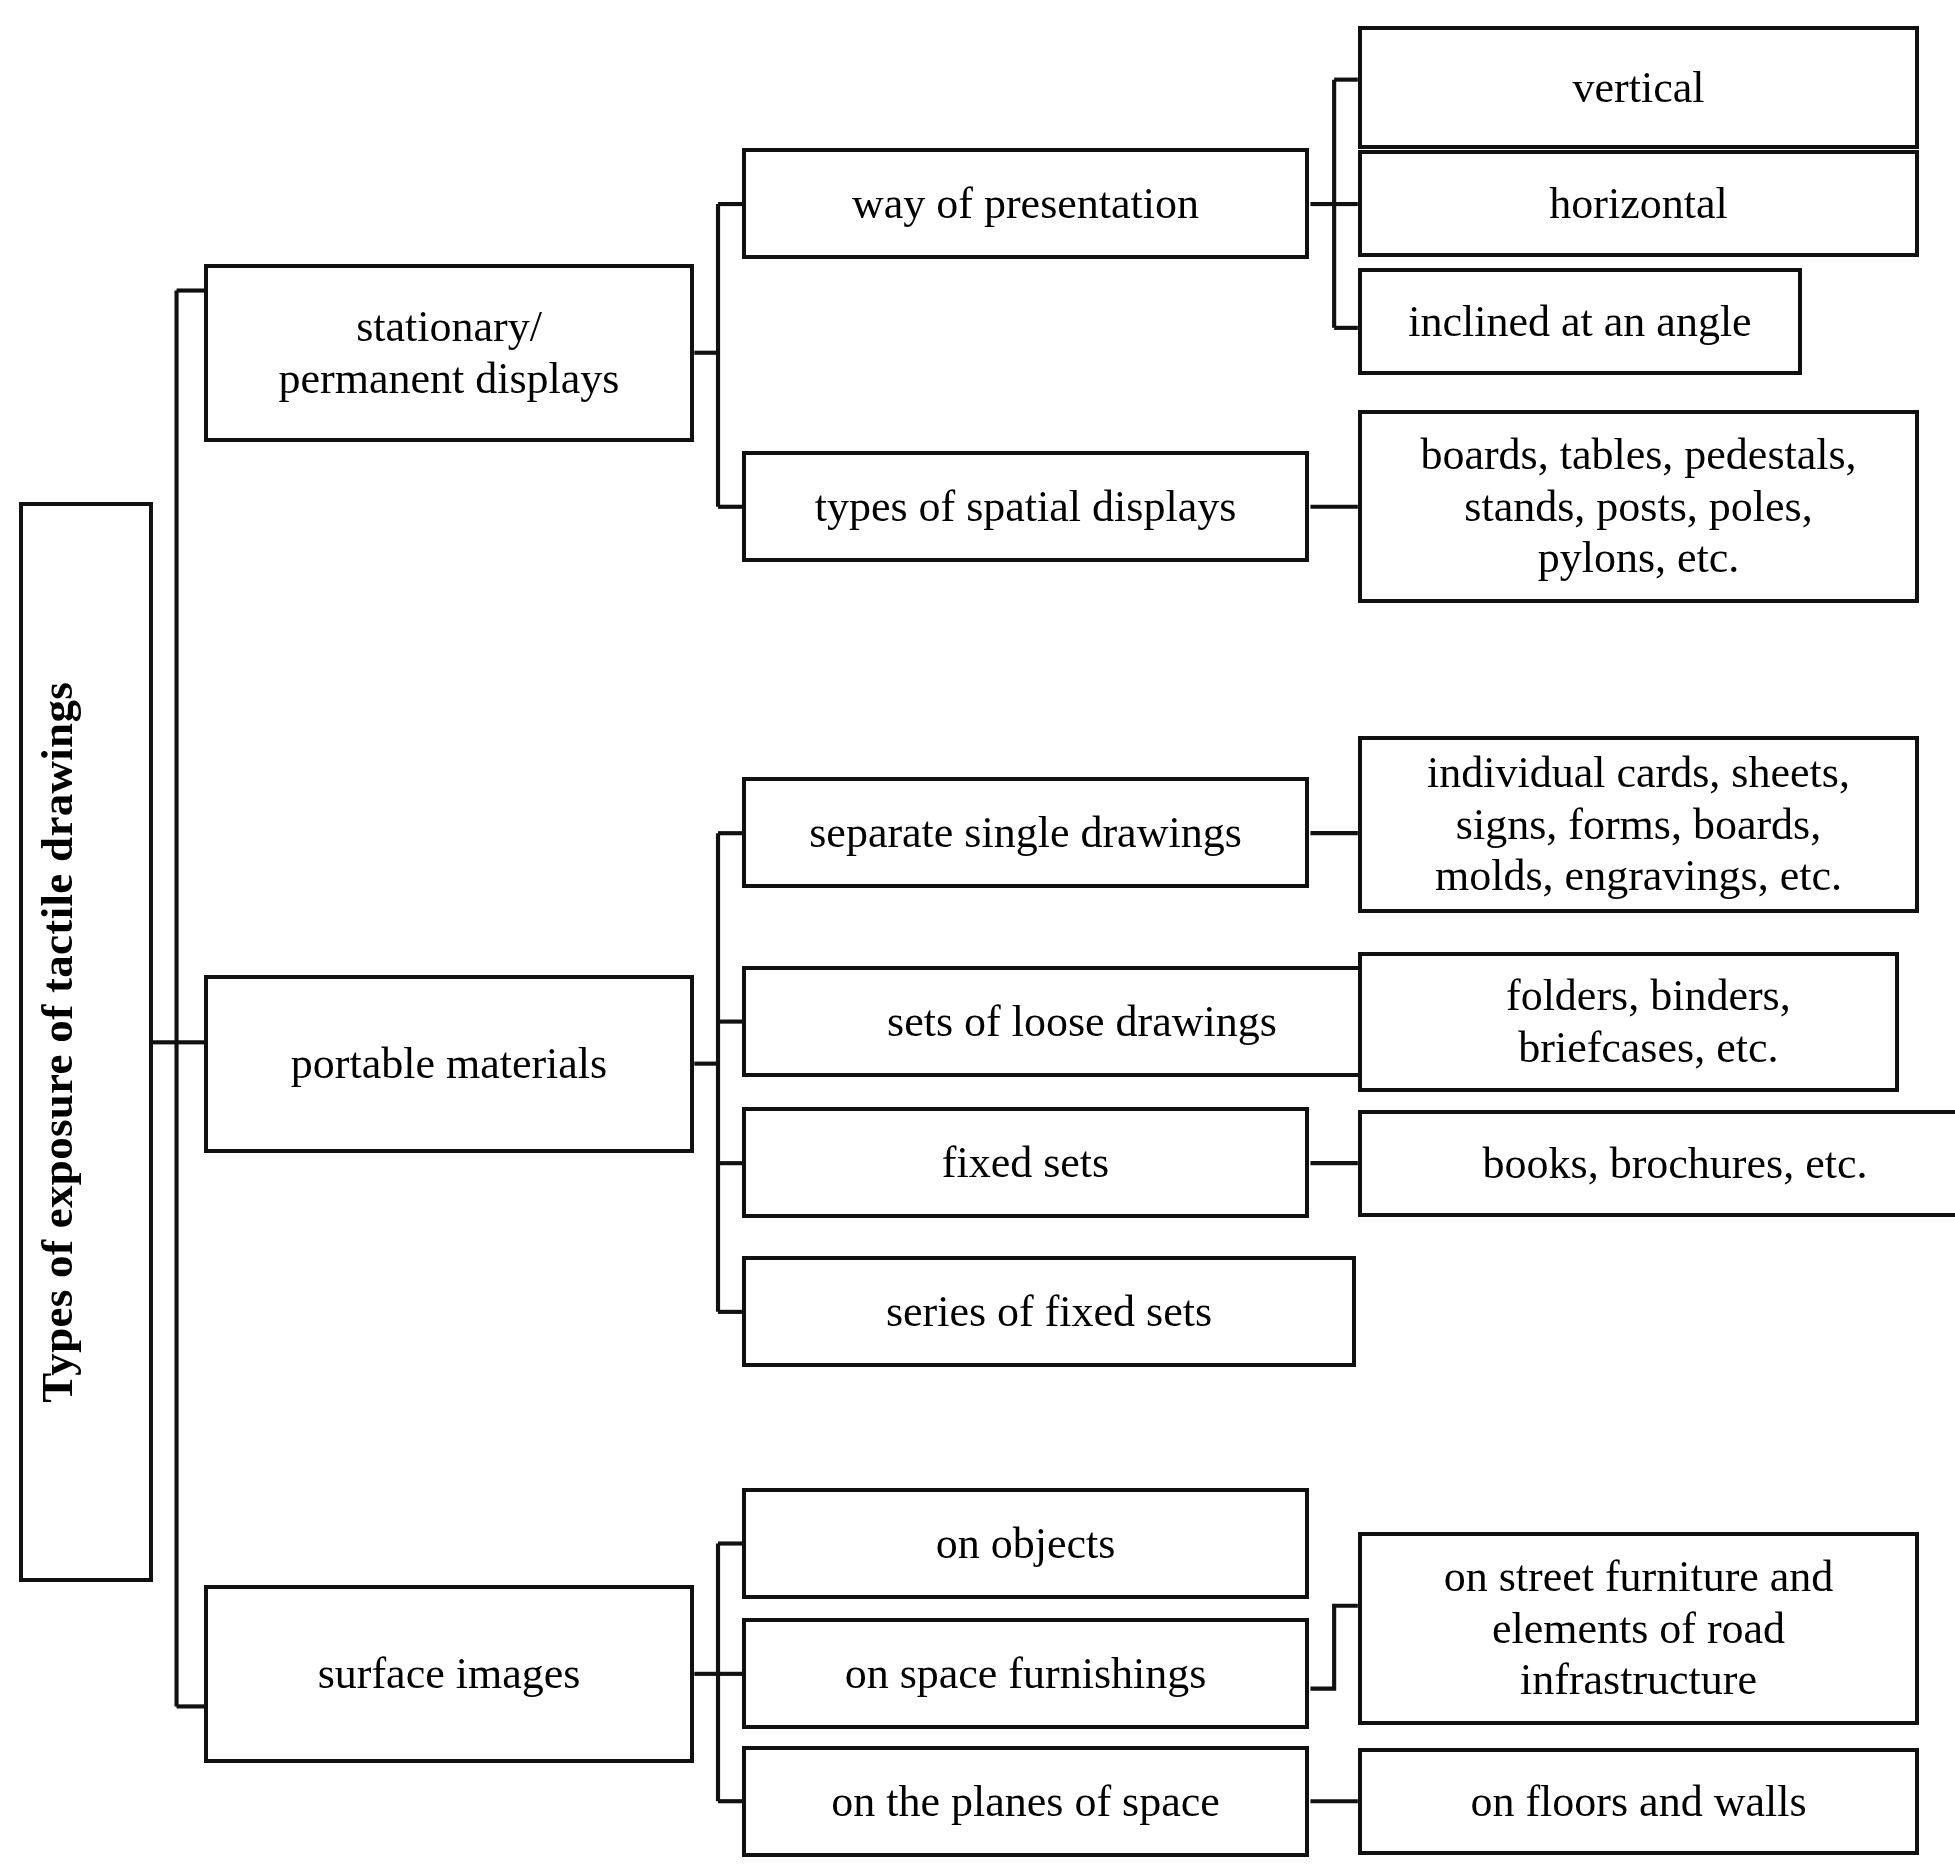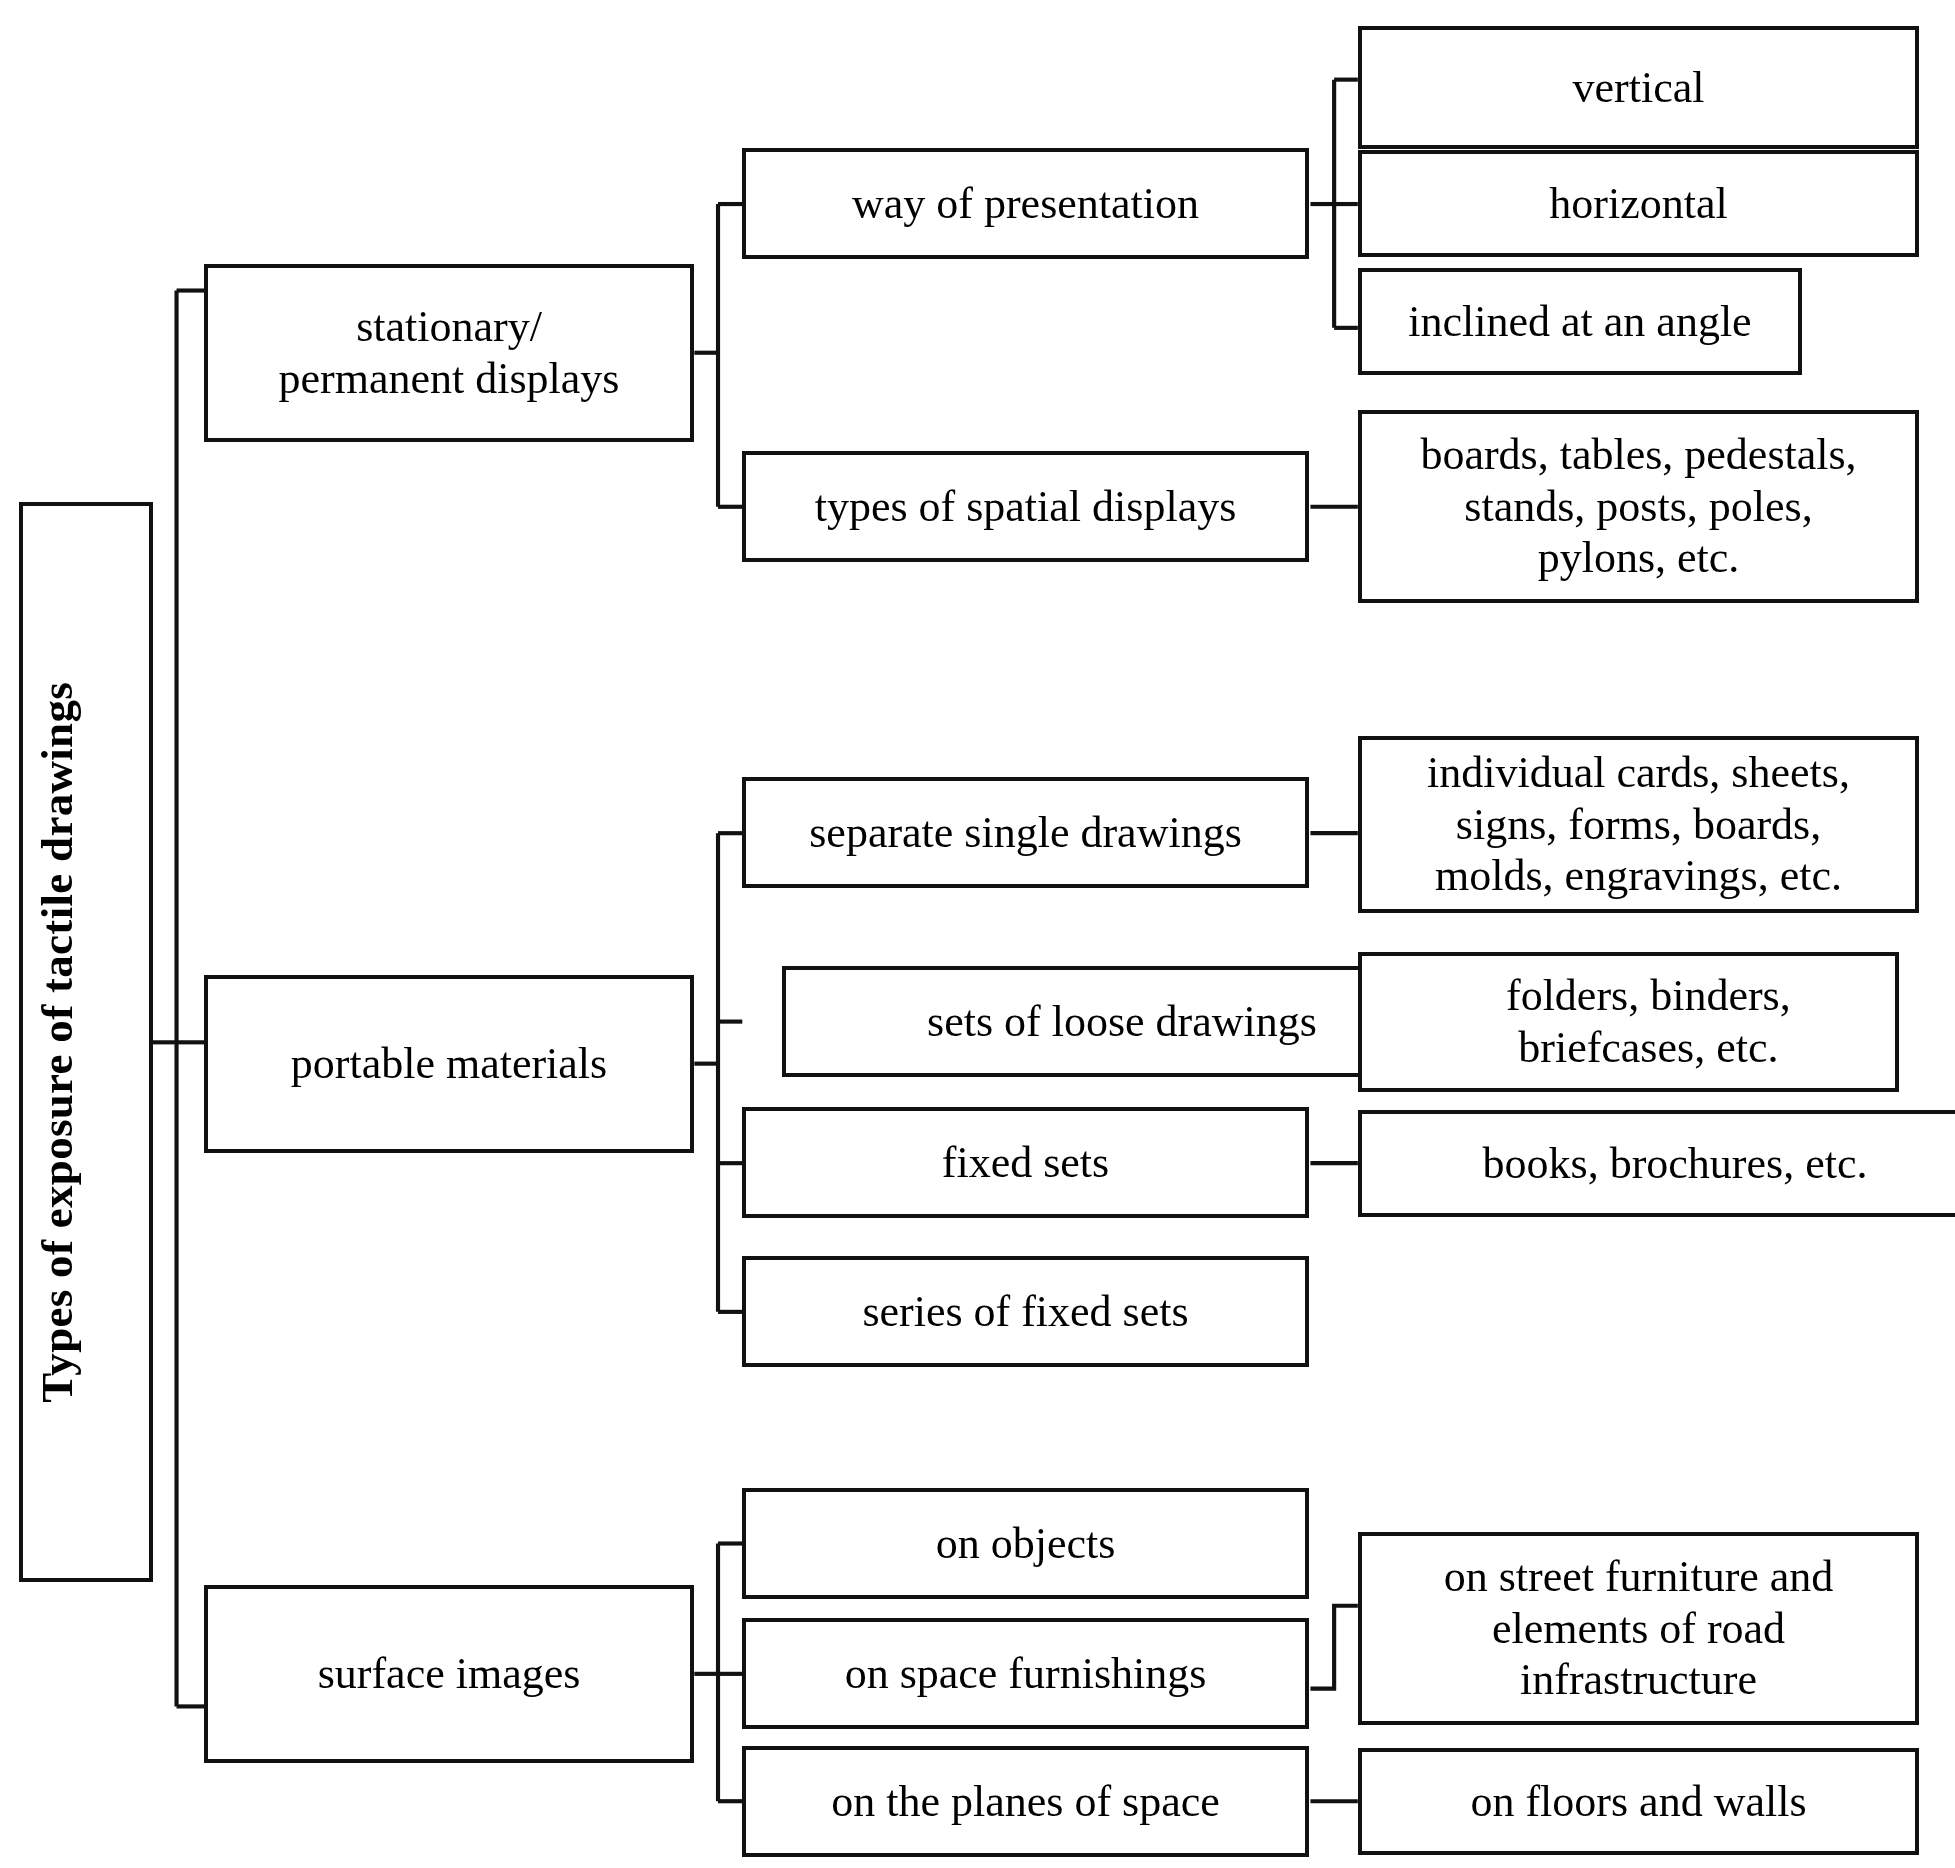--- a/index.html
+++ b/index.html
@@ -142,29 +142,29 @@
   </div>
 
   <div class="node lvl3" style="left:1358px; top:410px; width:561px; height:193px;justify-content:center;">
     <span class="label"><span>boards, tables, pedestals,</span><br><span>stands, posts, poles,</span><br><span>pylons, etc.</span></span>
   </div>
 
   <div class="node lvl2" style="left:742px; top:777px; width:567px; height:111px;">
     <span class="label">separate single drawings</span>
   </div>
 
-  <div class="node lvl2" style="left:742px; top:966px; width:680px; height:111px;margin-left:40px;">
+  <div class="node lvl2" style="left:742px; top:966px; width:680px; height:111px;">
     <span class="label">sets of loose drawings</span>
   </div>
 
   <div class="node lvl2" style="left:742px; top:1107px; width:567px; height:111px;">
     <span class="label">fixed sets</span>
   </div>
 
-  <div class="node lvl2" style="left:742px; top:1256px; width:567px; height:111px;">
+  <div class="node lvl2" style="left:742px; top:1256px; width:614px; height:111px;">
     <span class="label">series of fixed sets</span>
   </div>
 
   <div class="node lvl3" style="left:1358px; top:736px; width:561px; height:177px;">
     <span class="label"><span>individual cards, sheets,</span><br><span>signs, forms, boards,</span><br><span>molds, engravings, etc.</span></span>
   </div>
 
   <div class="node lvl3" style="left:1358px; top:952px; width:541px; height:140px;padding-left:48px;">
     <span class="label"><span>folders, binders,</span><br><span>briefcases, etc.</span></span>
   </div>

